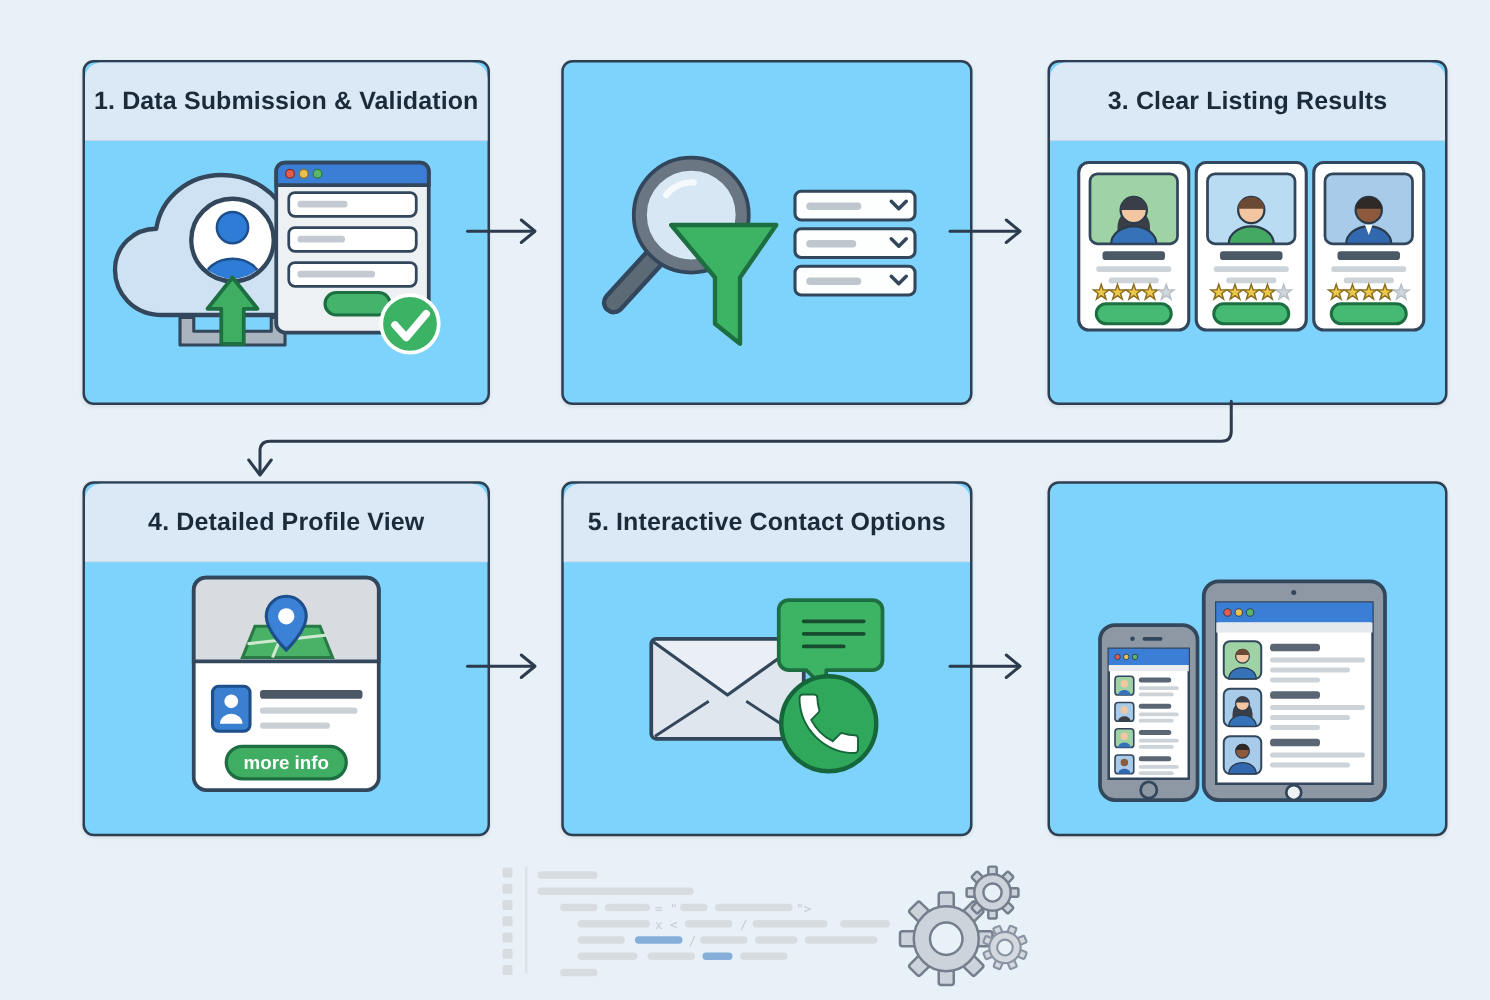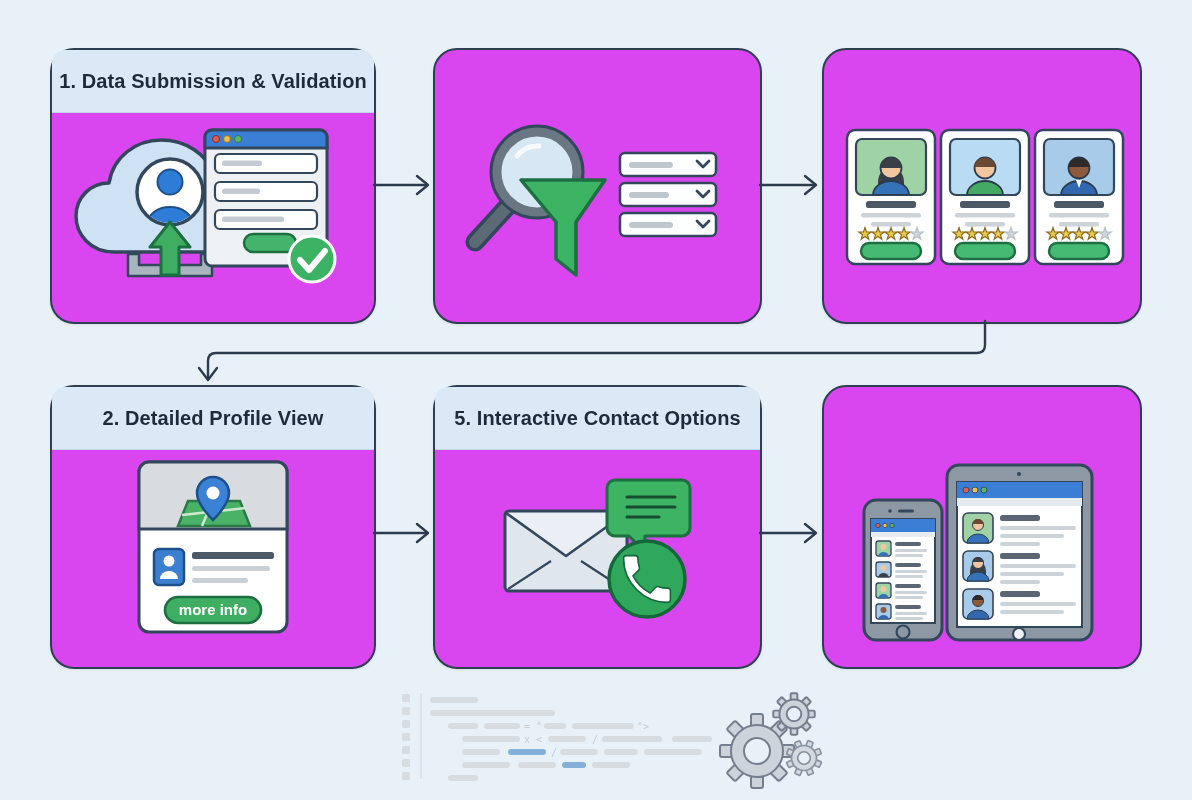--- a/index.html
+++ b/index.html
@@ -5,24 +5,25 @@
   html,body{margin:0;padding:0;}
   #screen{
     position:relative;
     width:1192px;height:800px;
     background:#e9f1f8;
     font-family:"Liberation Sans", sans-serif;
     overflow:hidden;
   }
   .card{
     position:absolute;
-    background:#d946ef;
+    background:#7dd3fc;
     border:2.5px solid #2e3f52;
-    border-radius:24px;
+    border-radius:9px;
     box-shadow:0 1px 3px rgba(45,62,80,.10);
+    margin-left:16px;
   }
   .card-header{
     height:62px;
     background:#dbe8f6;
     border-bottom:1px solid #c3d5e8;
     border-radius:13px 13px 0 0;
     display:flex;align-items:center;justify-content:center;
   }
   .card-title{
     font-size:20px;font-weight:700;color:#1c2b3a;letter-spacing:.1px;
@@ -111,20 +112,23 @@
         <g>
           <rect x="185" y="101" width="96" height="23" rx="5" fill="#fdfefe" stroke="#33475c" stroke-width="2.5"></rect>
           <rect x="194" y="110" width="44" height="6" rx="3" fill="#bfc7ce"></rect>
           <path d="M262 109 l6 6 6 -6" stroke="#33475c" stroke-width="2.8" fill="none" stroke-linecap="round" stroke-linejoin="round"></path>
         </g>
       </svg>
     </div>
   </div>
 
   <div class="card" style="left:822px;top:48px;width:316px;height:272px">
+    <div class="card-header">
+      <span class="card-title">3. Clear Listing Results</span>
+    </div>
     <div class="card-body">
       <svg viewBox="0 0 316 210">
         <defs>
           <path id="star" d="M0 -6.5 L1.53 -2.1 L6.18 -2.01 L2.47 0.8 L3.82 5.26 L0 2.6 L-3.82 5.26 L-2.47 0.8 L-6.18 -2.01 L-1.53 -2.1 Z"></path>
           <clipPath id="tclip">
               <rect x="9" y="9" width="70" height="56" rx="6"></rect>
             </clipPath>
         </defs>
 
         <g transform="translate(23,18)">
@@ -190,21 +194,21 @@
             <use href="#star" transform="translate(70,104)" fill="#cfd6dc" stroke="#b7bfc7" stroke-width="1.2"></use>
           </g>
           <rect x="14" y="113" width="60" height="16" rx="8" fill="#46b973" stroke="#1d6f41" stroke-width="2.4"></rect>
         </g>
       </svg>
     </div>
   </div>
 
   <div class="card" style="left:50px;top:385px;width:322px;height:280px">
     <div class="card-header">
-      <span class="card-title">2. Detailed Profile View</span>
+      <span class="card-title">4. Detailed Profile View</span>
     </div>
     <div class="card-body">
       <svg viewBox="0 0 322 218">
         <g>
           <rect x="87" y="13" width="148" height="170" rx="10" fill="#ffffff" stroke="#33475c" stroke-width="3"></rect>
           <path d="M97 13 h128 a10 10 0 0 1 10 10 v57 h-148 v-57 a10 10 0 0 1 10 -10 z" fill="#d8dce0"></path>
           <path d="M97 13 h128 a10 10 0 0 1 10 10 v57 h-148 v-57 a10 10 0 0 1 10 -10 z" fill="none" stroke="#33475c" stroke-width="3"></path>
           <polygon points="136,52 188,52 198,77 126,77" fill="#49b266" stroke="#2a7a45" stroke-width="2.5"></polygon>
           <path d="M150 77 l10 -24 M130 66 l64 -7" stroke="#cfe8d2" stroke-width="2.5" fill="none"></path>
           <g>

